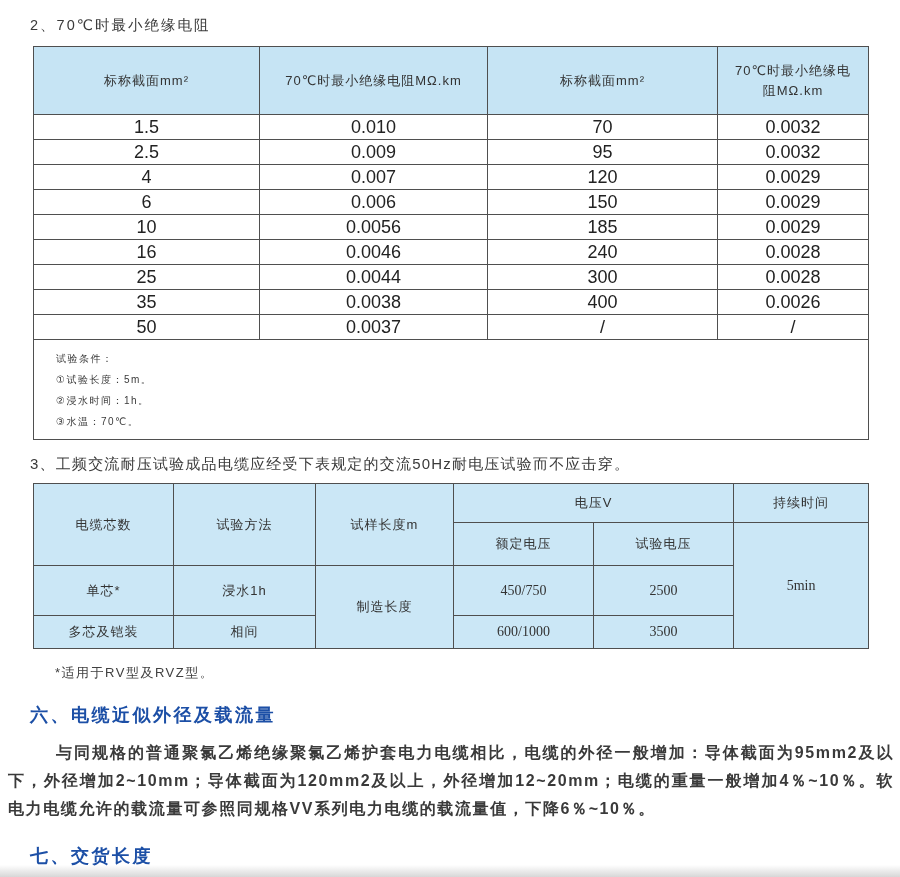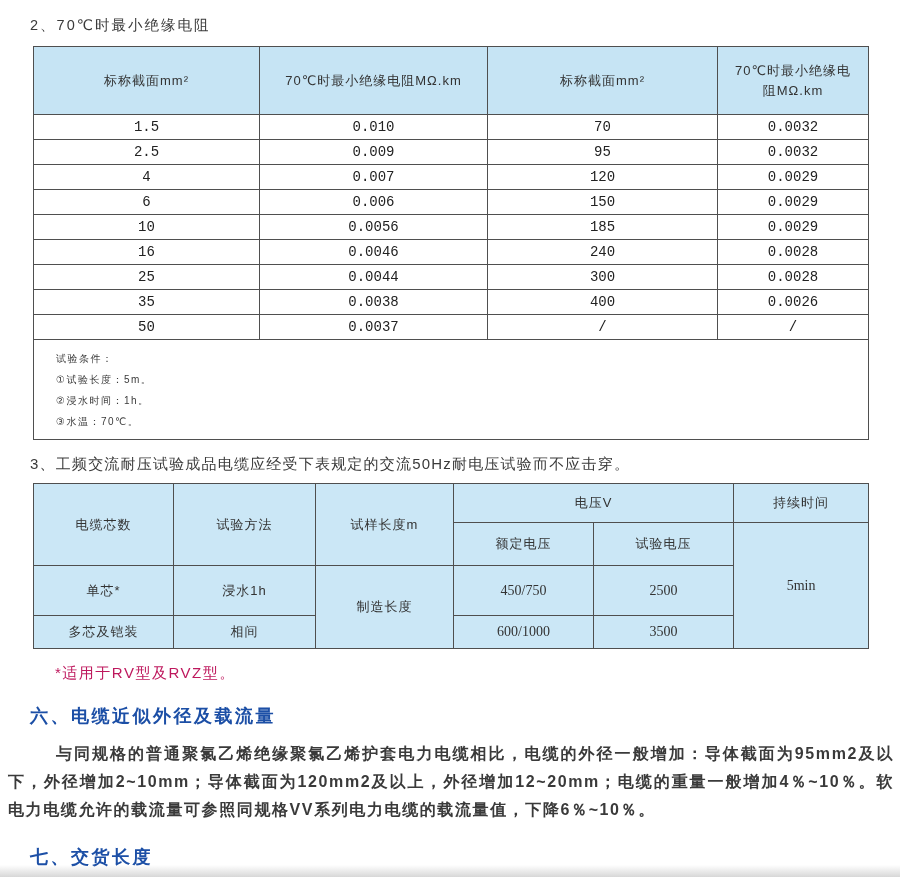--- a/index.html
+++ b/index.html
@@ -29,22 +29,22 @@
   table, th, td{border:1px solid var(--table-border);}
   th,td{text-align:center;vertical-align:middle;font-weight:normal;}
 
   
   .resistance-table th{
     background:var(--table-header-bg);
     height:68px;font-size:13px;letter-spacing:1px;color:#333;
     padding:0 14px;line-height:20px;
   }
   .resistance-table td{
-    height:25px;font-size:14px;color:#222;
-    font-family:Liberation Mono, monospace;
+    height:25px;font-size:18px;color:#222;
+    font-family:Liberation Sans, sans-serif;
   }
   .resistance-table td.conditions-cell{
     height:100px;text-align:left;vertical-align:middle;
     padding:6px 0 6px 22px;
     font-family:"Liberation Sans","DejaVu Sans",sans-serif;
     font-size:10px;color:#3a3a3a;letter-spacing:1.5px;line-height:21px;
   }
 
   
   .voltage-table{margin-top:9px;}
@@ -60,21 +60,21 @@
   .voltage-table tr.vrow-2 th{height:43px;}
   .voltage-table tr.vrow-3 td{height:50px;margin-left:17px;}
   .voltage-table tr.vrow-4 td{height:33px;}
 
   .mid-note{
     margin:13px 0 9px 30px;
     font-size:15px;letter-spacing:1.2px;color:#3a3a3a;line-height:21px;
   }
   .footnote{
     margin:15px 0 0 55px;
-    font-size:15px;letter-spacing:1.5px;color:#be185d;
+    font-size:13px;letter-spacing:1.5px;color:#404040;
   }
   .section-heading{
     margin:21px 0 0 30px;
     font-size:18px;font-weight:bold;letter-spacing:2.5px;
     color:var(--section-heading-blue);
   }
   .body-para{
     margin:12px 6px 0 8px;
     font-size:16px;letter-spacing:1.6px;line-height:28px;
     color:#3a3a3a;text-indent:3em;text-align:justify;font-weight:bold;

